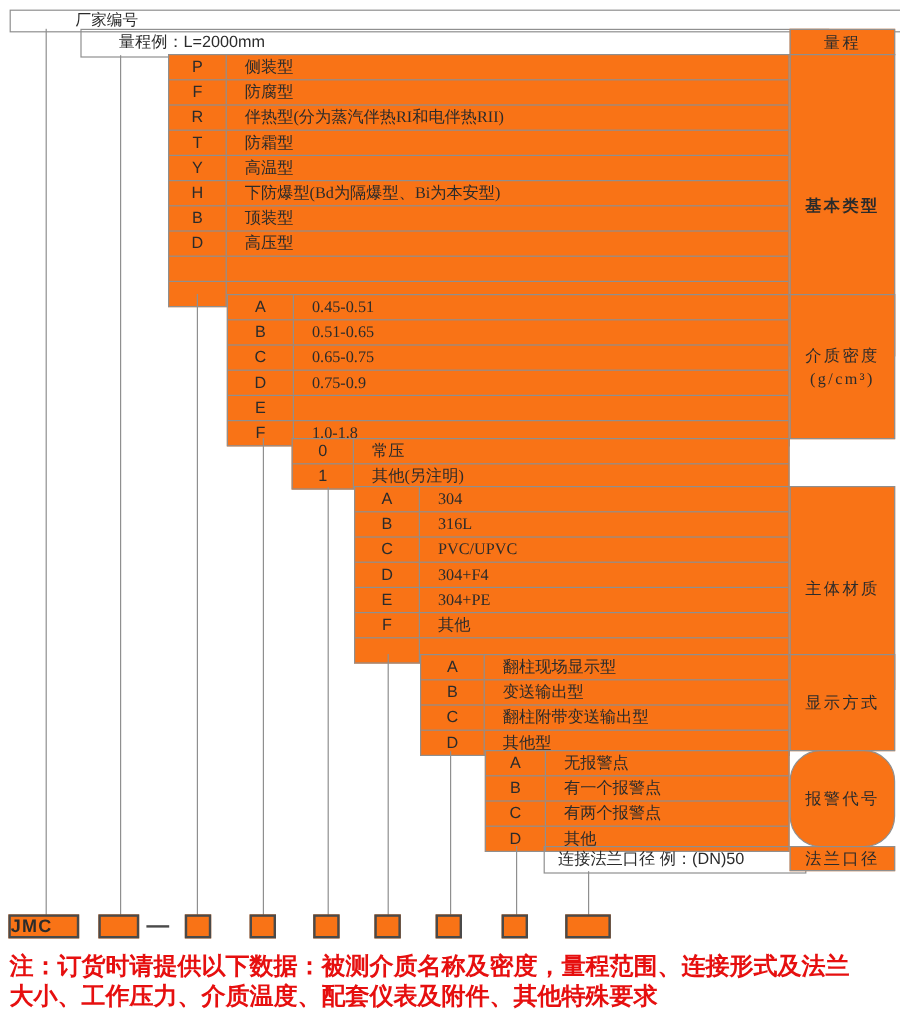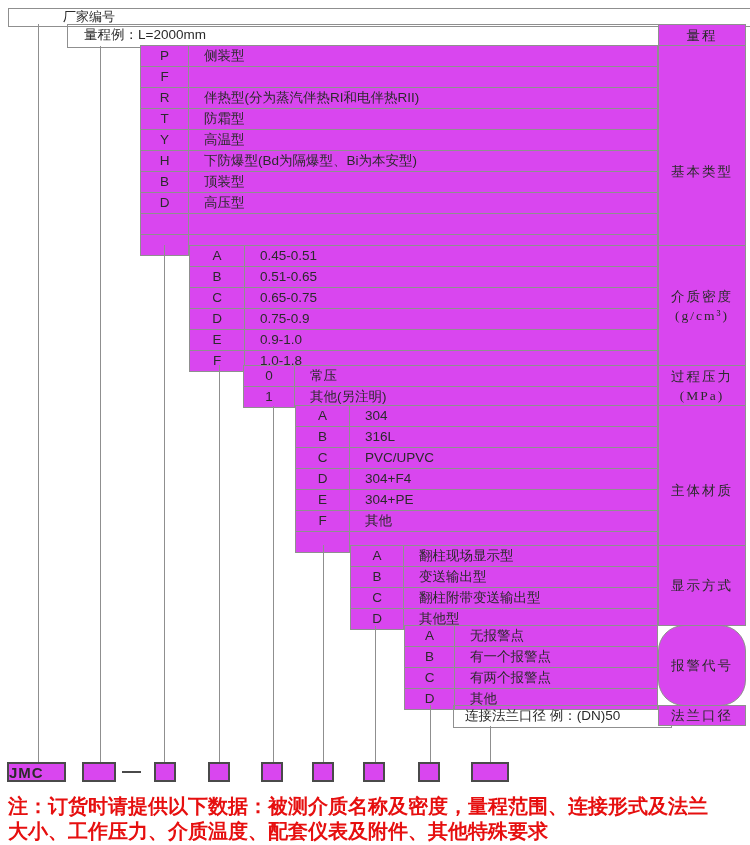--- a/index.html
+++ b/index.html
@@ -7,60 +7,60 @@
     --dark:#4a4a4a;
     --text:#2b2b2b;
     --red:#e60f0f;
   }
   html,body{margin:0;padding:0;background:#fff;}
   .canvas{
     position:relative;width:750px;height:845px;background:#ffffff;
     font-family:"Liberation Sans",sans-serif;color:var(--text);
     overflow:hidden;
   }
-  .cell,.tbl,.side,.bbox{box-sizing:border-box;background:#d946ef;}
+  .cell,.tbl,.side,.bbox{box-sizing:border-box;background:#f97316;}
   
   .factory{
     position:absolute;left:8px;top:8px;width:738px;height:17px;
     border:1px solid var(--line);line-height:15px;font-size:13px;
     padding-left:54px;
   }
   
   .range-content{
     position:absolute;left:67px;top:24px;width:591px;height:22px;
     border:1px solid var(--line);line-height:20px;font-size:13.5px;
-    padding-left:16px;
+    padding-left:31px;
   }
   
   .tbl{position:absolute;border:1px solid var(--line);border-bottom:none;}
   .tbl .row{display:flex;height:20px;border-bottom:1px solid var(--line);
     font-size:13.5px;line-height:19px;}
   .tbl .code{text-align:center;border-right:1px solid var(--line);flex:none;}
-  .tbl .desc{flex:1;padding-left:15px;white-space:nowrap;overflow:hidden;}
+  .tbl .desc{flex:1;padding-left:15px;white-space:nowrap;overflow:hidden;font-family:Liberation Serif, serif;}
   .t-basic  {left:140px;top:45px; width:518px;} .t-basic  .code{width:47px;}
   .t-density{left:189px;top:245px;width:469px;} .t-density.tbl .code{width:54px;}
   .t-press  {left:243px;top:365px;width:415px;} .t-press  .code{width:50px;}
   .t-material{left:295px;top:405px;width:363px;} .t-material .code{width:53px;}
   .t-display{left:350px;top:545px;width:308px;} .t-display .code{width:52px;}
   .t-alarm  {left:404px;top:625px;width:254px;} .t-alarm  .code{width:49px;}
   
   .flange-content{
     position:absolute;left:453px;top:705px;width:206px;height:21px;
     border:1px solid var(--line);line-height:19px;font-size:13.5px;
     padding-left:11px;white-space:nowrap;
   }
   
   .side{
     position:absolute;left:658px;width:88px;border:1px solid var(--line);
     display:flex;flex-direction:column;align-items:center;justify-content:center;
     font-family:"Liberation Serif",serif;font-size:13.5px;letter-spacing:2px;
     line-height:19px;text-align:center;
   }
   .s-range   {top:24px; height:22px;}
-  .s-basic   {top:45px; height:252px;}
+  .s-basic   {top:45px; height:252px;font-weight:bold;}
   .s-density {top:245px;height:121px;}
   .s-press   {top:365px;height:41px;}
   .s-material{top:405px;height:170px;text-align:center;}
   .s-display {top:545px;height:81px;}
   .s-alarm   {top:625px;height:81px;border-radius:26px;}
   .s-flange  {top:705px;height:21px;}
   
   .vline{position:absolute;width:1px;background:var(--line);}
   .v1{left:38px; top:24px; height:739px;}
   .v2{left:100px;top:46px; height:717px;}
@@ -107,20 +107,21 @@
   </div>
 
   <div class="tbl t-basic">
 
   <div class="row">
         <div class="code">P</div>
         <div class="desc">侧装型</div>
       </div>
       <div class="row">
         <div class="code">F</div>
+        <div class="desc">防腐型</div>
       </div>
       <div class="row">
         <div class="code">R</div>
         <div class="desc">伴热型(分为蒸汽伴热RI和电伴热RII)</div>
       </div>
       <div class="row">
         <div class="code">T</div>
         <div class="desc">防霜型</div>
       </div>
       <div class="row">
@@ -162,21 +163,20 @@
       <div class="row">
         <div class="code">C</div>
         <div class="desc">0.65-0.75</div>
       </div>
       <div class="row">
         <div class="code">D</div>
         <div class="desc">0.75-0.9</div>
       </div>
       <div class="row">
         <div class="code">E</div>
-        <div class="desc">0.9-1.0</div>
       </div>
       <div class="row">
         <div class="code">F</div>
         <div class="desc">1.0-1.8</div>
       </div>
     </div>
 
   <div class="tbl t-press">
 
   <div class="row">
@@ -267,24 +267,20 @@
 
   <div class="side s-range">
     <span>量程</span>
   </div>
   <div class="side s-basic">
     <span>基本类型</span>
   </div>
   <div class="side s-density">
     <span>介质密度</span>
     <span>(g/cm³)</span>
-  </div>
-  <div class="side s-press">
-    <span>过程压力</span>
-    <span>(MPa)</span>
   </div>
   <div class="side s-material">
     <span>主体材质</span>
   </div>
   <div class="side s-display">
     <span>显示方式</span>
   </div>
   <div class="side s-alarm">
     <span>报警代号</span>
   </div>

